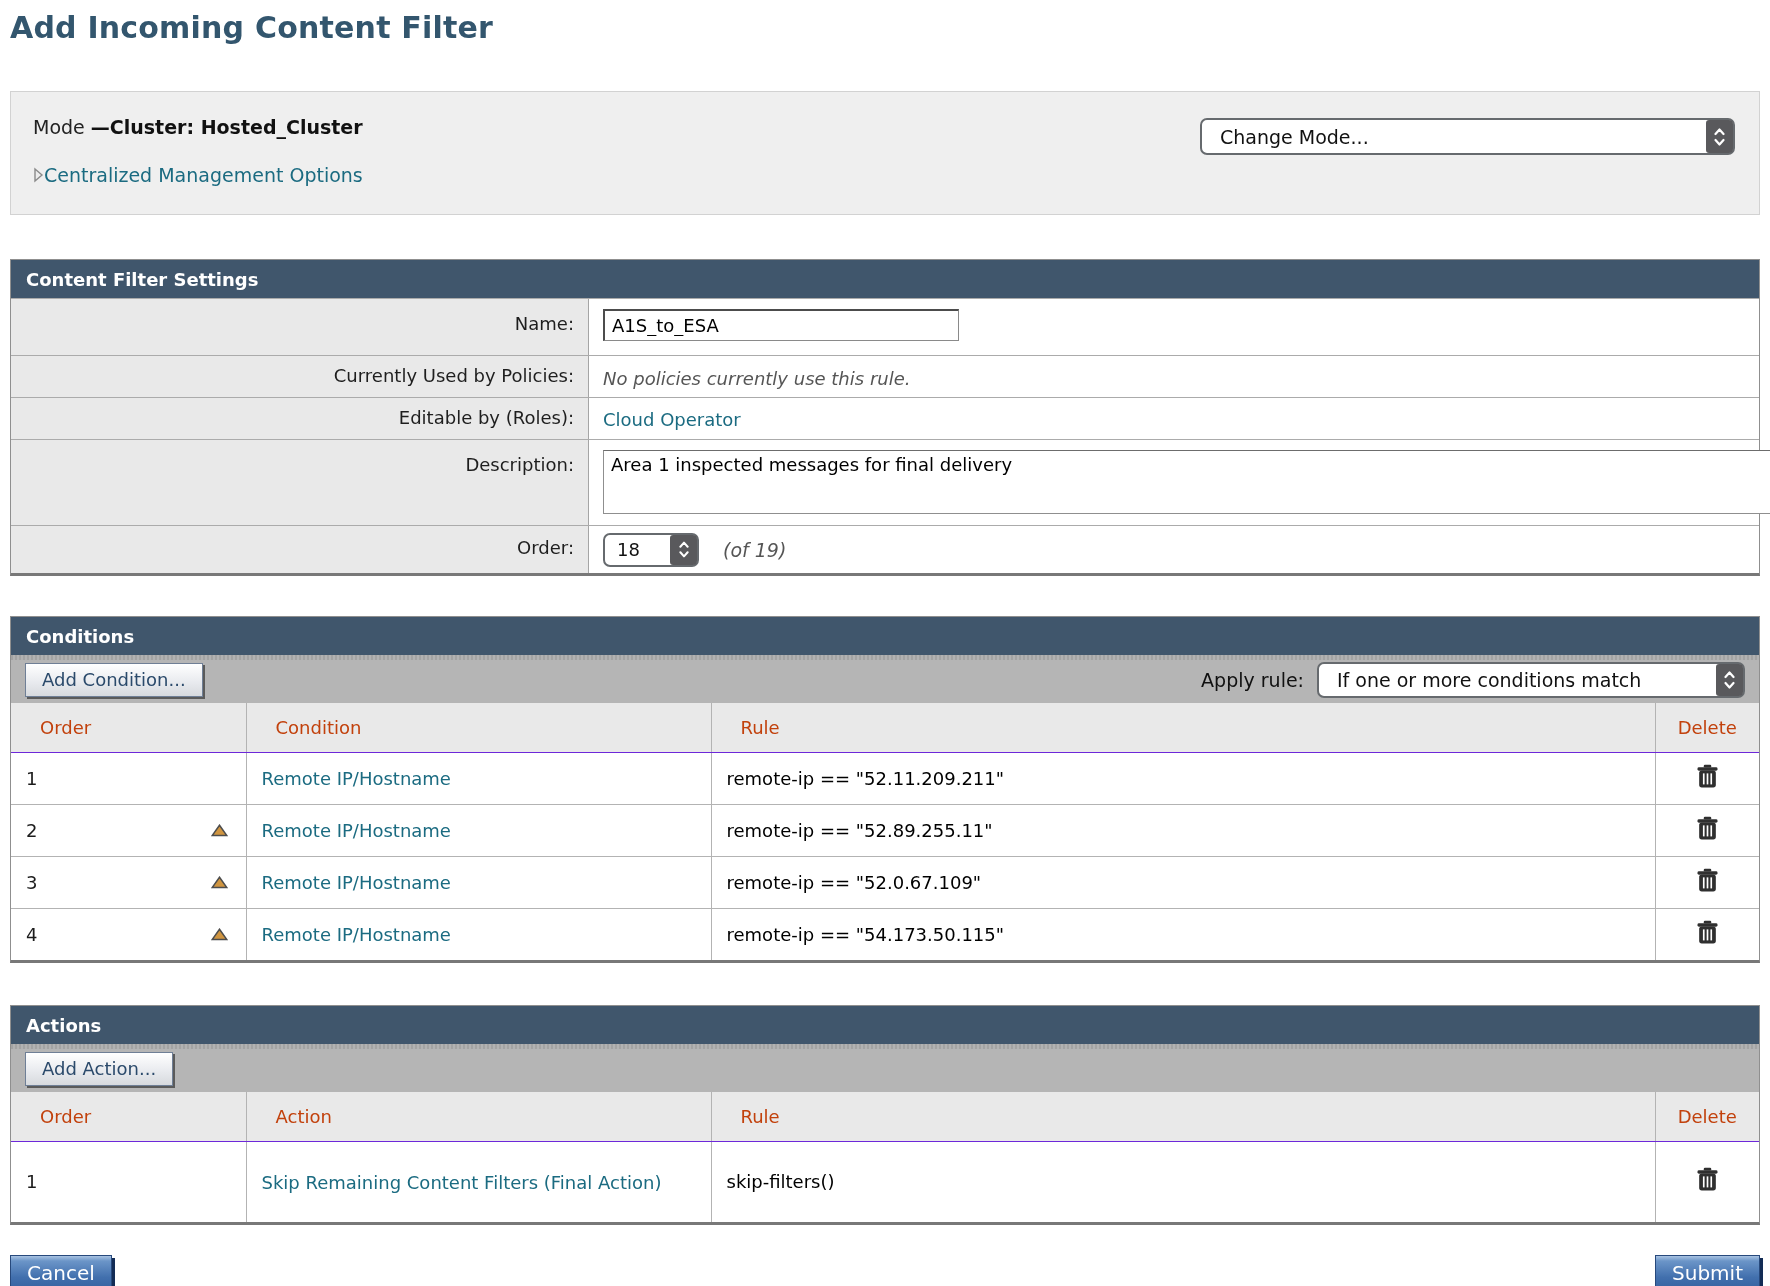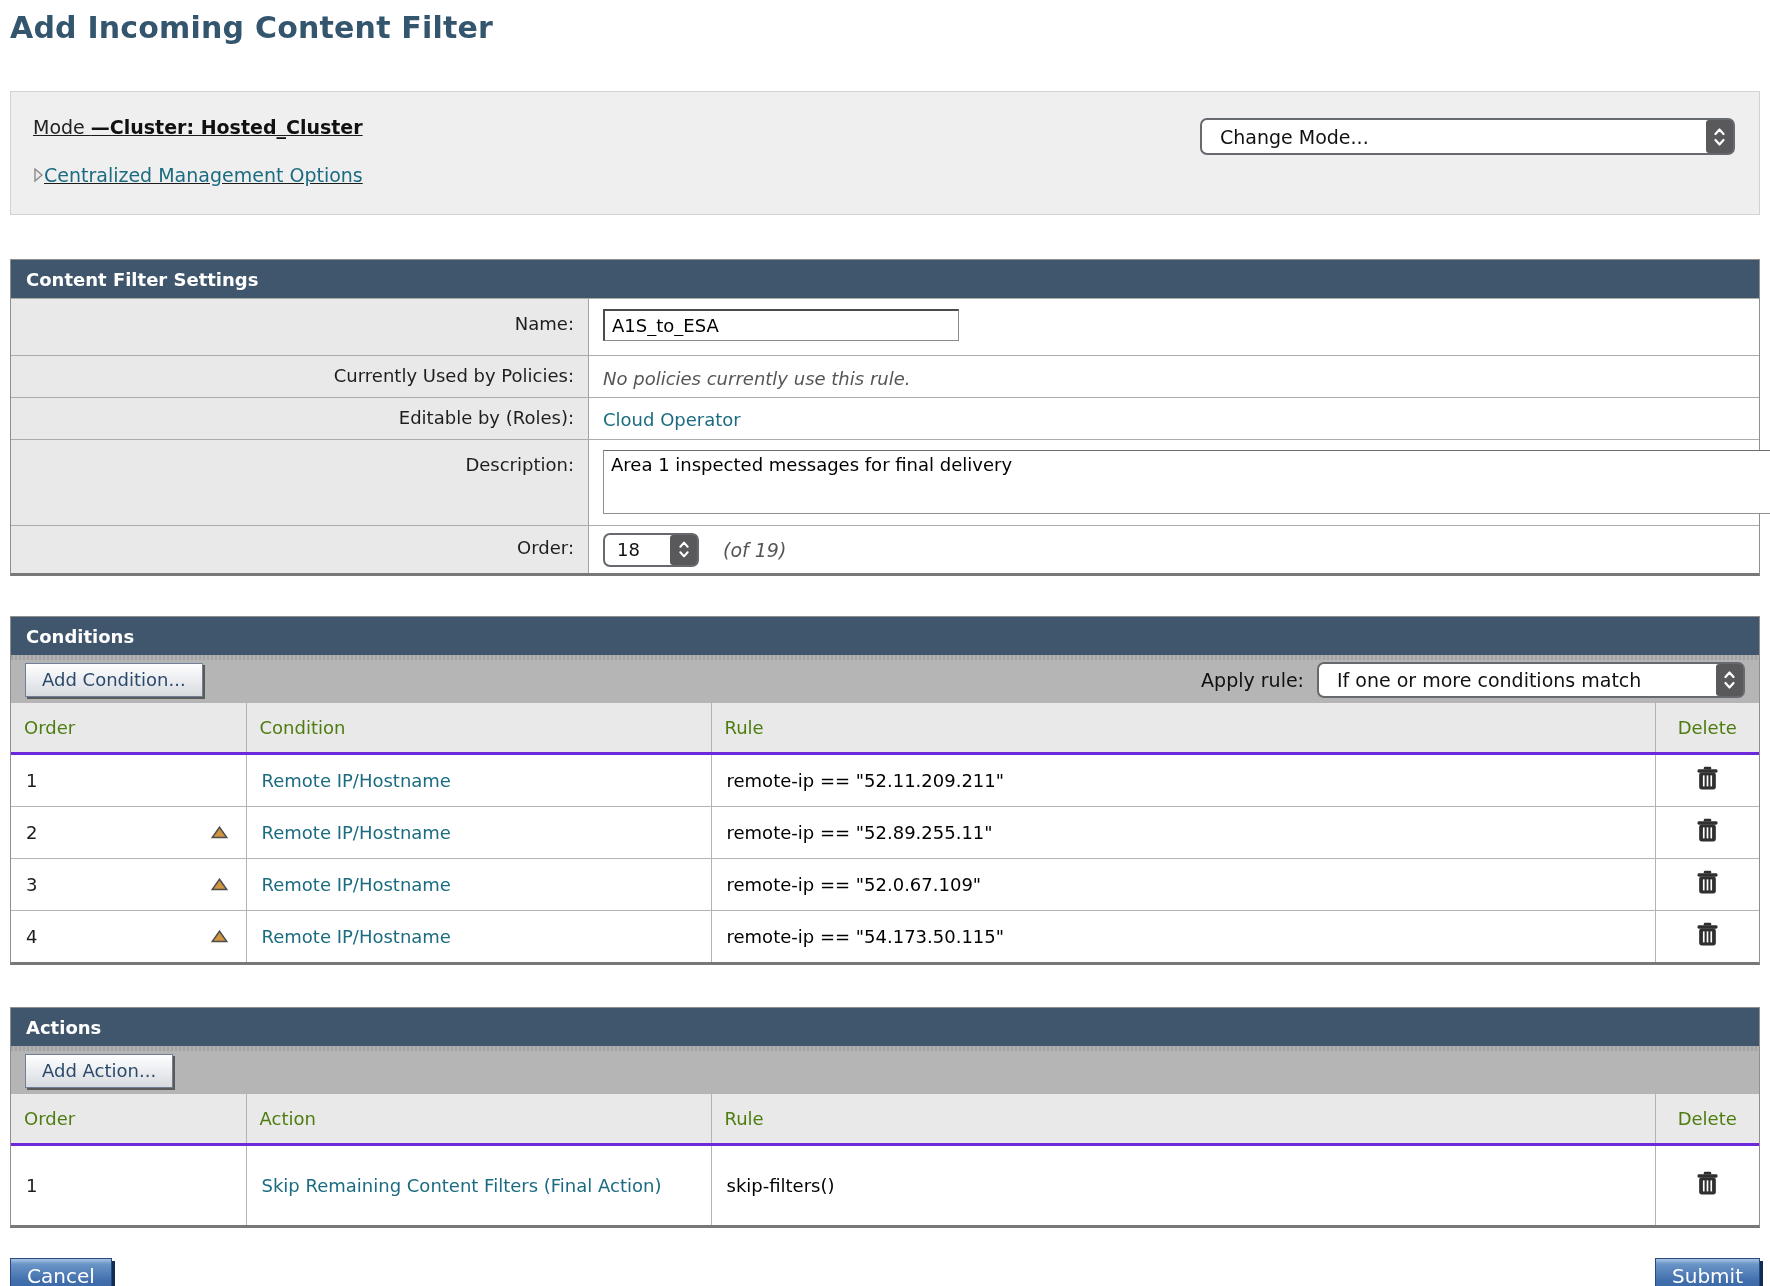--- a/index.html
+++ b/index.html
@@ -15,21 +15,20 @@
   }
 
   
   .mode-box {
     margin:46px 10px 0 10px;
     background:#efefef;
     border:1px solid #d2d2d2;
     padding:24px 20px 18px 22px;
     position:relative;
     height:124px;
-    text-decoration:underline;
   }
   .mode-line { font-size:19px; color:#222; }
   .mode-line b { color:#111; }
   .cmo-line { margin-top:26px; display:flex; align-items:center; }
   .cmo-link { color:#1b6b81; font-size:19px; text-decoration:none; cursor:pointer; }
   .change-mode-wrap { position:absolute; right:24px; top:26px; }
 
   
   .mac-select {
     display:flex; align-items:center;
@@ -111,23 +110,23 @@
     border:1px solid #6f7f96; box-shadow:2px 2px 0 #5a5a5a;
     padding:5px 16px 6px 16px; cursor:pointer;
   }
   .apply-rule { margin-left:auto; display:flex; align-items:center; gap:13px; }
   .apply-rule-label { font-size:19px; color:#111; }
   .apply-select { width:428px; height:36px; }
 
   
   table.grid { width:100%; border-collapse:collapse; table-layout:fixed; }
   table.grid th {
-    background:#e9e9e9; font-weight:normal; font-size:18px; color:#4d7c0f;
-    text-align:left; padding:14px 0 14px 13px; border-right:1px solid #b3b3b3;
-    border-bottom:3px solid #6d28d9;
+    background:#e9e9e9; font-weight:normal; font-size:18px; color:#c2410c;
+    text-align:left; padding:14px 0 14px 29px; border-right:1px solid #b3b3b3;
+    border-bottom:1px solid #6d28d9;
   }
   table.grid th:last-child { border-right:none; text-align:center; padding-left:0; }
   table.grid td {
     background:#fff; font-size:18px; padding:11px 0 11px 15px;
     border-right:1px solid #b3b3b3; border-top:1px solid #b3b3b3; vertical-align:middle;
   }
   table.grid tr:first-child td { border-top:none; }
   table.grid td:last-child { border-right:none; text-align:center; padding-left:0; }
   .order-cell { display:flex; align-items:center; justify-content:space-between; padding-right:18px; }
   .rule-text { color:#000; }

